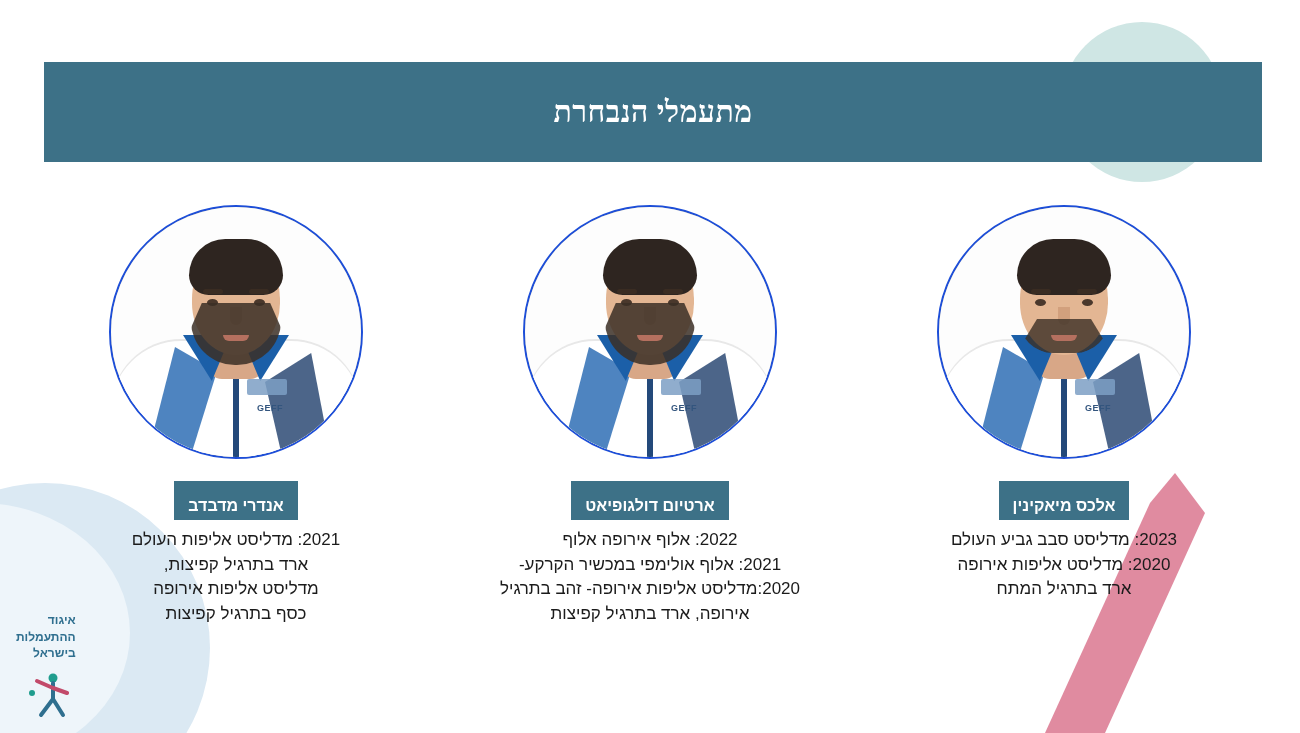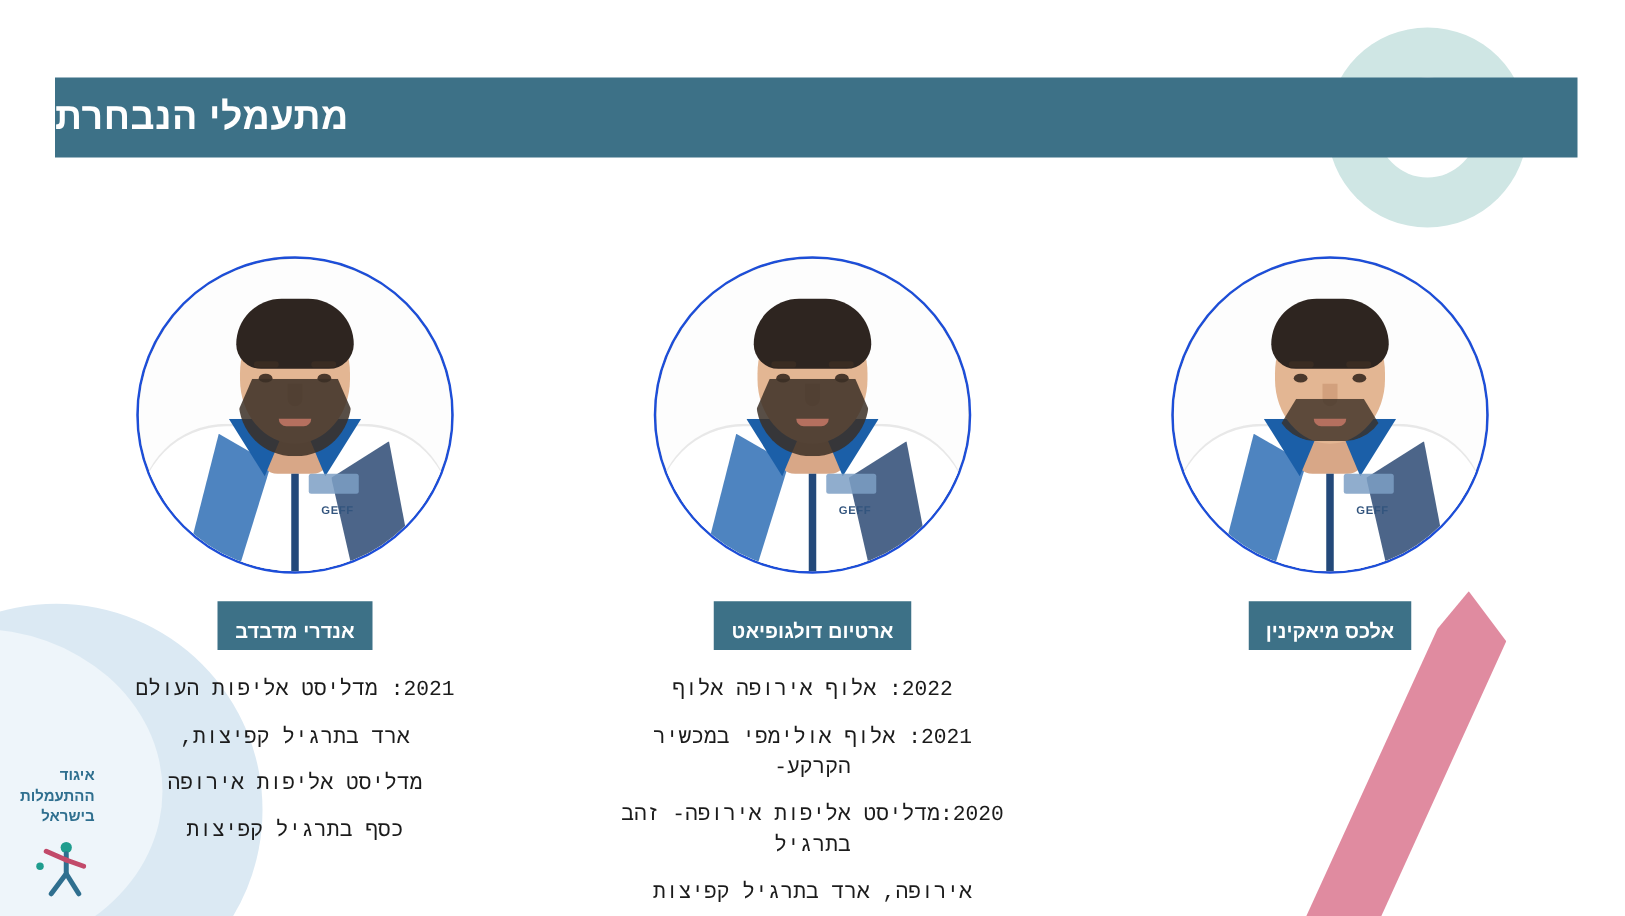--- a/index.html
+++ b/index.html
@@ -64,26 +64,27 @@
     height: 260px;
     z-index: 0;
   }
 
   
   .title-bar {
     position: absolute;
     left: 44px;
     top: 62px;
     width: 1218px;
-    height: 64px;
+    height: 100px;
     background: #3d7187;
     display: flex;
     align-items: center;
-    justify-content: flex-start;
+    justify-content: center;
     z-index: 2;
+    font-family: Liberation Serif, serif;
   }
   .title-bar .title-text {
     color: #ffffff;
     font-size: 30px;
     font-weight: bold;
     direction: rtl;
     letter-spacing: 0.5px;
   }
 
   
@@ -203,21 +204,21 @@
   }
   .achievements {
     margin-top: 8px;
     direction: rtl;
     text-align: center;
     color: #1b1b1b;
     font-size: 17px;
     line-height: 1.45;
     width: 340px;
   }
-  .achievements div { margin: 13px; font-family: Liberation Mono, monospace; }
+  .achievements div { margin: 0; }
 
   
   .footer-logo {
     position: absolute;
     left: 16px;
     bottom: 14px;
     display: flex;
     flex-direction: column;
     align-items: center;
     gap: 8px;
@@ -270,20 +271,25 @@
       <div class="p-brow-r"></div>
       <div class="p-eye-l"></div>
       <div class="p-eye-r"></div>
       <div class="p-nose"></div>
       <div class="p-beard mustache-only"></div>
       <div class="p-mouth"></div>
       <div class="p-logo"></div>
       <div class="p-geff">GEFF</div>
     </div>
     <div class="name-plate">אלכס מיאקינין</div>
+    <div class="achievements">
+      <div>2023: מדליסט סבב גביע העולם</div>
+      <div>2020: מדליסט אליפות אירופה</div>
+      <div>ארד בתרגיל המתח</div>
+    </div>
   </div>
 
   <div class="athlete">
     <div class="portrait">
       <div class="p-bg"></div>
       <div class="p-body"></div>
       <div class="p-stripe-l"></div>
       <div class="p-stripe-r"></div>
       <div class="p-neck"></div>
       <div class="p-collar-l"></div>

